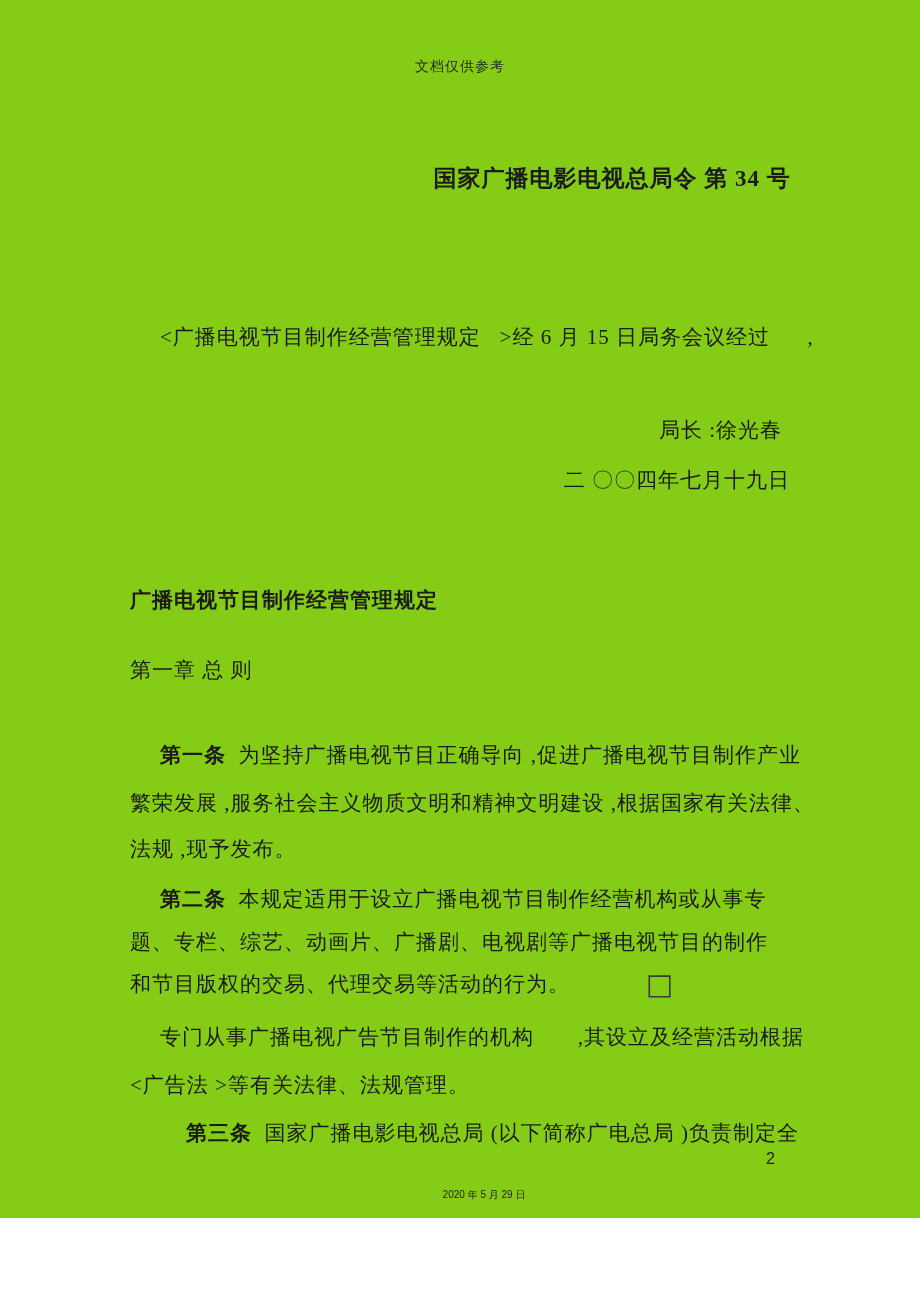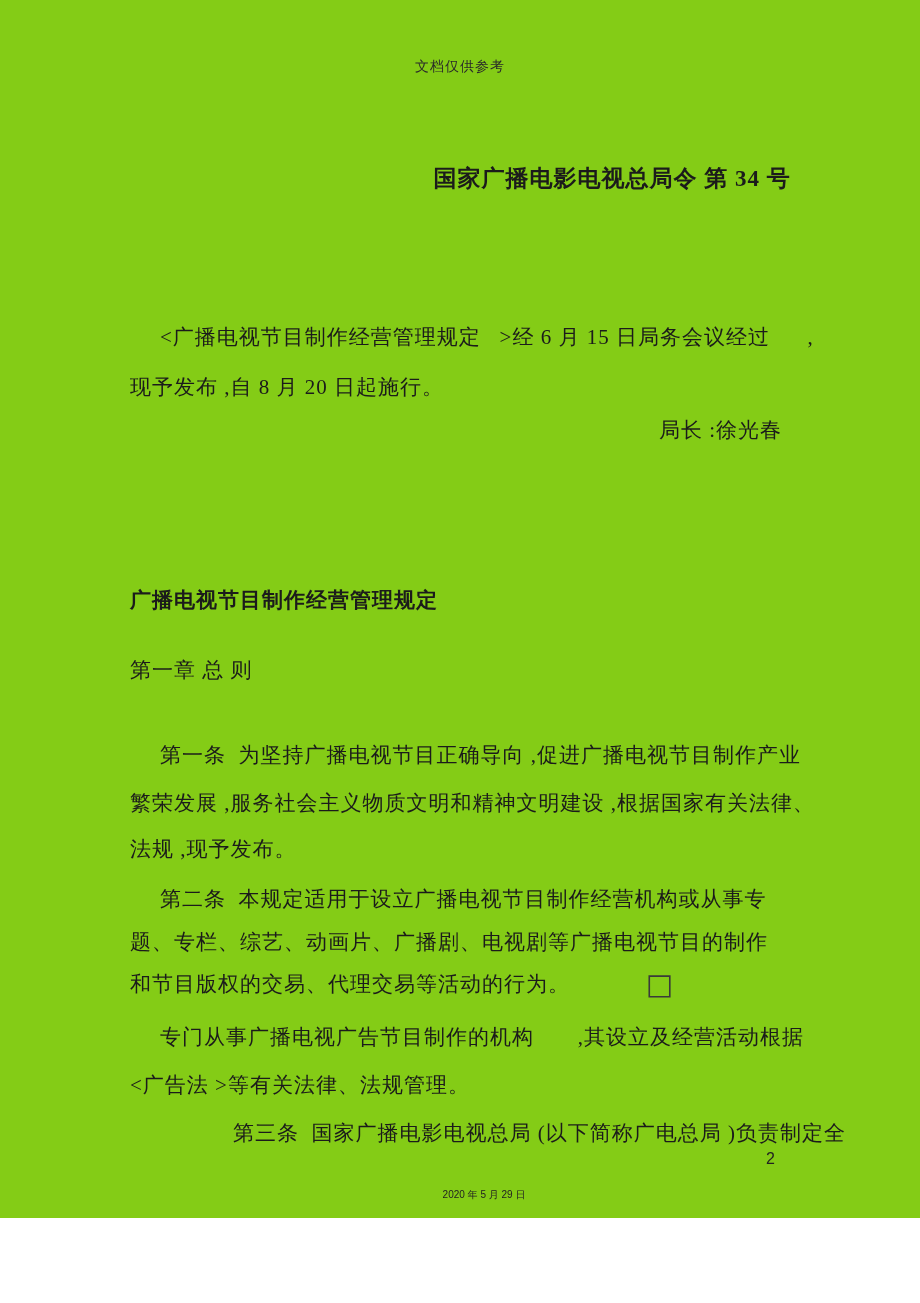--- a/index.html
+++ b/index.html
@@ -37,26 +37,26 @@
     width: 660px;
     padding-left: 152px;
     text-align: center;
     font-size: 23px;
     font-weight: bold;
     letter-spacing: 1px;
     white-space: pre;
     margin: 0;
   }
   .indent { padding-left: 30px; }
-  .indent-lg { padding-left: 56px; text-align: right; }
+  .indent-lg { padding-left: 56px; }
   .right { text-align: right; }
   .right-pad { padding-right: 8px; width: 652px; }
   .center { text-align: left; }
   .reg-title { font-weight: bold; padding-right: 30px; }
-  .lbl { font-weight: normal; }
+  .lbl { font-weight: bold; }
   .box-glyph {
     font-family: "DejaVu Sans", sans-serif;
     font-size: 29px;
     line-height: 20px;
     margin-left: 76px;
     color: #3a3a3a;
     vertical-align: -3px;
     letter-spacing: 0;
   }
   .page-number {
@@ -82,23 +82,23 @@
 </head>
 <body>
 
 <div class="page">
 
   <div class="watermark">文档仅供参考</div>
 
   <h1 class="order-title">国家广播电影电视总局令 第 34 号</h1>
 
   <div class="ln indent" style="top:322px">&lt;广播电视节目制作经营管理规定   &gt;经 6 月 15 日局务会议经过      ,</div>
-  <div class="ln" style="top:372px">现予发布 ,自 8 月 20 日起施行。</div>
 
   <div class="ln right right-pad" style="top:415px">局长 :徐光春</div>
+  <div class="ln right" style="top:465px">二 〇〇四年七月十九日</div>
 
   <div class="ln center reg-title" style="top:585px">广播电视节目制作经营管理规定</div>
   <div class="ln center" style="top:655px">第一章 总 则</div>
 
   <div class="ln indent" style="top:740px"><span class="lbl">第一条</span><span>  为坚持广播电视节目正确导向 ,促进广播电视节目制作产业</span></div>
   <div class="ln" style="top:788px">繁荣发展 ,服务社会主义物质文明和精神文明建设 ,根据国家有关法律、</div>
   <div class="ln" style="top:834px">法规 ,现予发布。</div>
 
   <div class="ln indent" style="top:884px"><span class="lbl">第二条</span><span>  本规定适用于设立广播电视节目制作经营机构或从事专</span></div>
   <div class="ln" style="top:927px">题、专栏、综艺、动画片、广播剧、电视剧等广播电视节目的制作</div>

